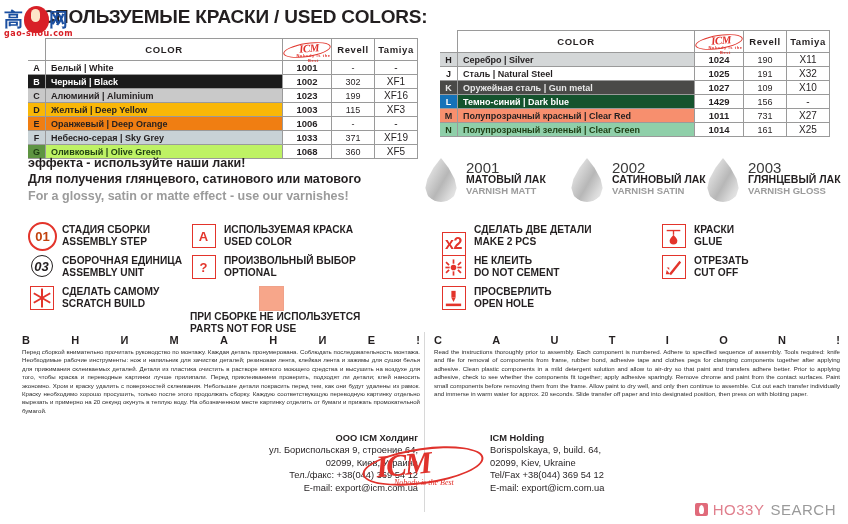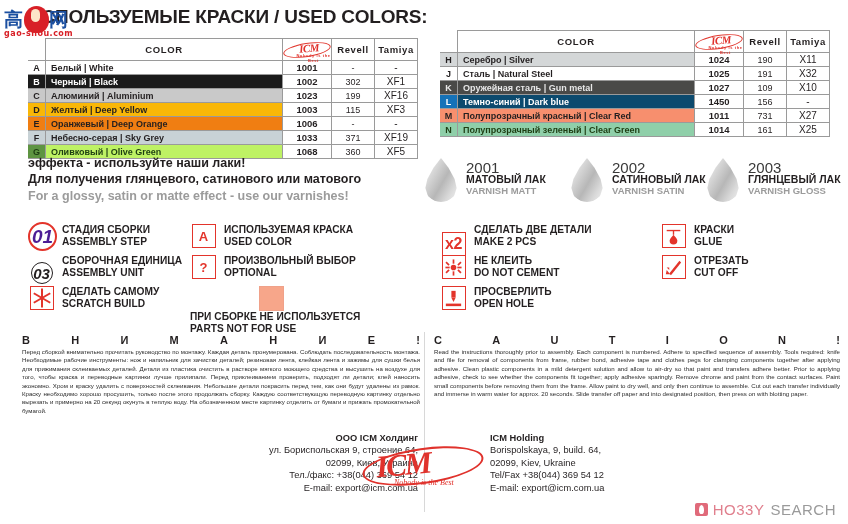--- a/index.html
+++ b/index.html
@@ -90,29 +90,29 @@
   .vlab .en{font-size:9.5px;font-weight:bold;color:#9b9b9b;line-height:12px;white-space:nowrap;}
 
   
   .leg{position:absolute;display:flex;align-items:center;}
   .leg .sym{width:27px;height:27px;flex:0 0 27px;position:relative;margin-right:7px;}
   .leg .txt .ru{font-size:10.2px;font-weight:bold;line-height:11.5px;white-space:nowrap;}
   .leg .txt .en{font-size:10.2px;font-weight:bold;line-height:11.5px;white-space:nowrap;}
 
   .sym-circle{
     border:2.4px solid #e3342b;border-radius:50%;
-    color:#4c1d95;font-size:19px;font-weight:bold;font-style:italic;
+    color:#c2410c;font-size:13px;font-weight:bold;
     display:flex;align-items:center;justify-content:center;
     width:25px;height:25px;
   }
   .sym-circle-thin{
     border:1.3px solid #231f20;border-radius:50%;
-    color:#231f20;font-size:15px;font-weight:bold;font-style:italic;
+    color:#231f20;font-size:13px;font-weight:bold;font-style:italic;
     display:flex;align-items:center;justify-content:center;
-    width:20px;height:20px;margin:9px auto;
+    width:20px;height:20px;margin:2px auto;
   }
   .sym-box{
     border:1.6px solid #e3342b;width:22px;height:22px;margin:2px auto;
     display:flex;align-items:center;justify-content:center;
     color:#e3342b;font-weight:bold;font-size:13px;position:relative;background:#fff;
   }
   .sym-box.x2{font-size:16px;letter-spacing:-0.5px;margin-top:10px;}
   .sym-fill{
     width:23px;height:23px;margin:2px auto;background:#f7a68a;border:1px solid #f0a189;
   }
@@ -281,22 +281,22 @@
         </tr>
         <tr>
           <td class="c-key" style="background:#4a4a48;color:#e8e8e8;border-left:none;">K</td>
           <td class="c-name" style="background:#4a4a48;color:#e8e8e8;">Оружейная сталь | Gun metal</td>
           <td class="c-num">1027</td>
           <td class="c-rev">109</td>
           <td class="c-tam">X10</td>
         </tr>
         <tr>
           <td class="c-key" style="background:#1572b8;color:#ffffff;border-left:none;">L</td>
-          <td class="c-name" style="background:#0c4a6e;color:#ffffff;">Темно-синий | Dark blue</td>
-          <td class="c-num">1450</td>
+          <td class="c-name" style="background:#14532d;color:#ffffff;">Темно-синий | Dark blue</td>
+          <td class="c-num">1429</td>
           <td class="c-rev">156</td>
           <td class="c-tam">-</td>
         </tr>
         <tr>
           <td class="c-key" style="background:#f78f6e;color:#231f20;border-left:none;">M</td>
           <td class="c-name" style="background:#f78f6e;color:#231f20;">Полупрозрачный красный | Clear Red</td>
           <td class="c-num">1011</td>
           <td class="c-rev">731</td>
           <td class="c-tam">X27</td>
         </tr>

